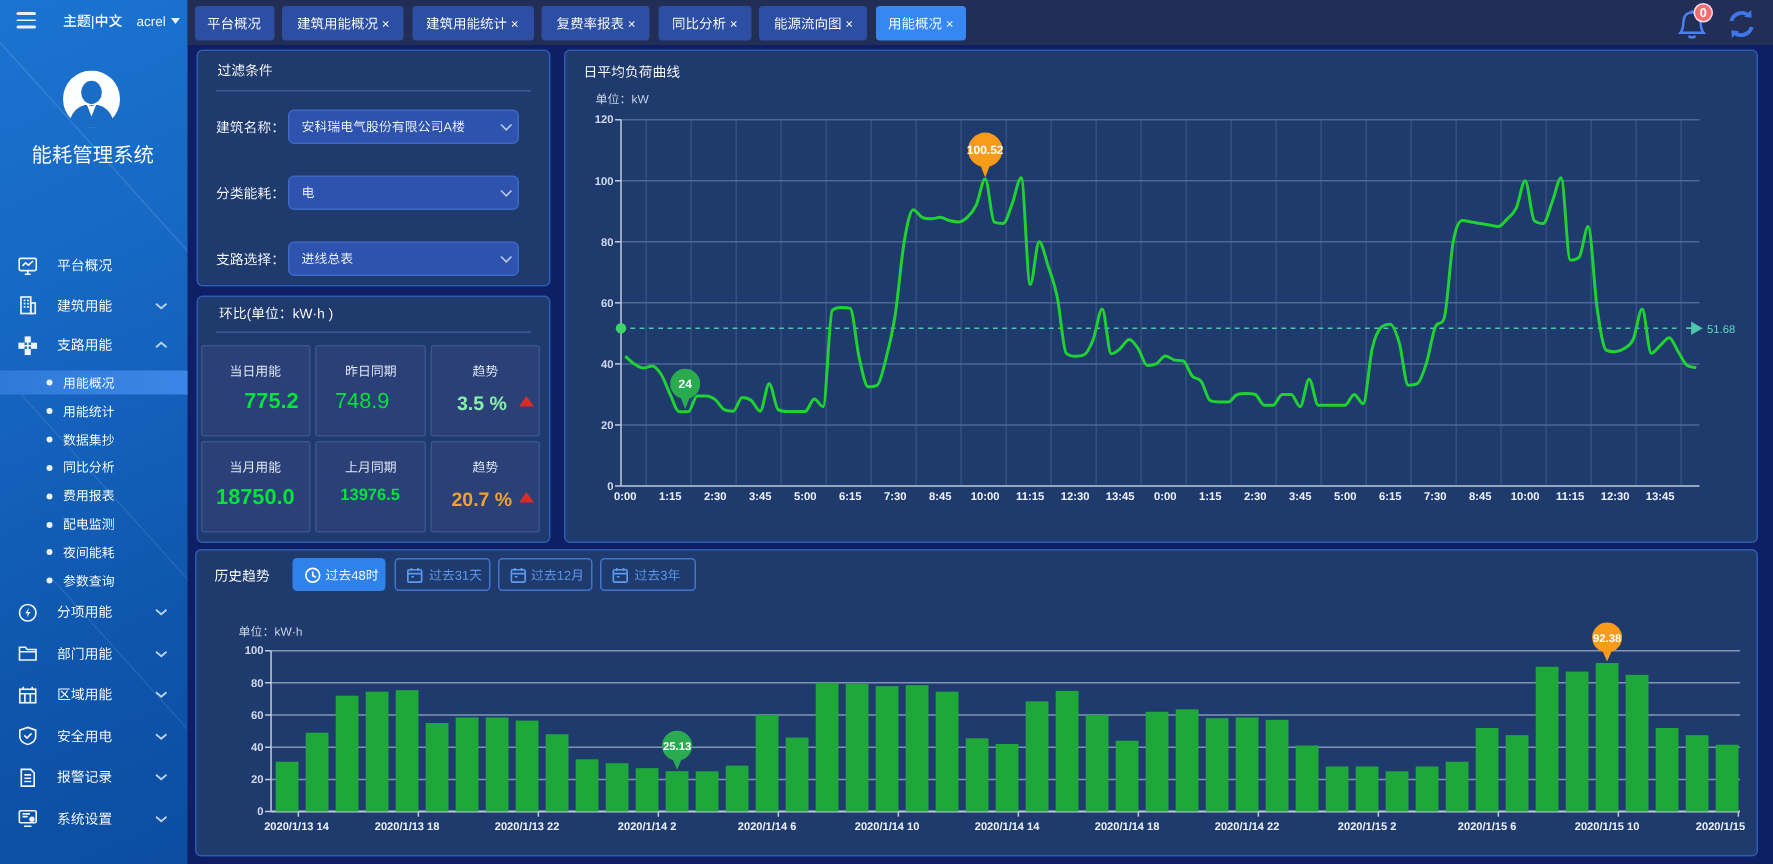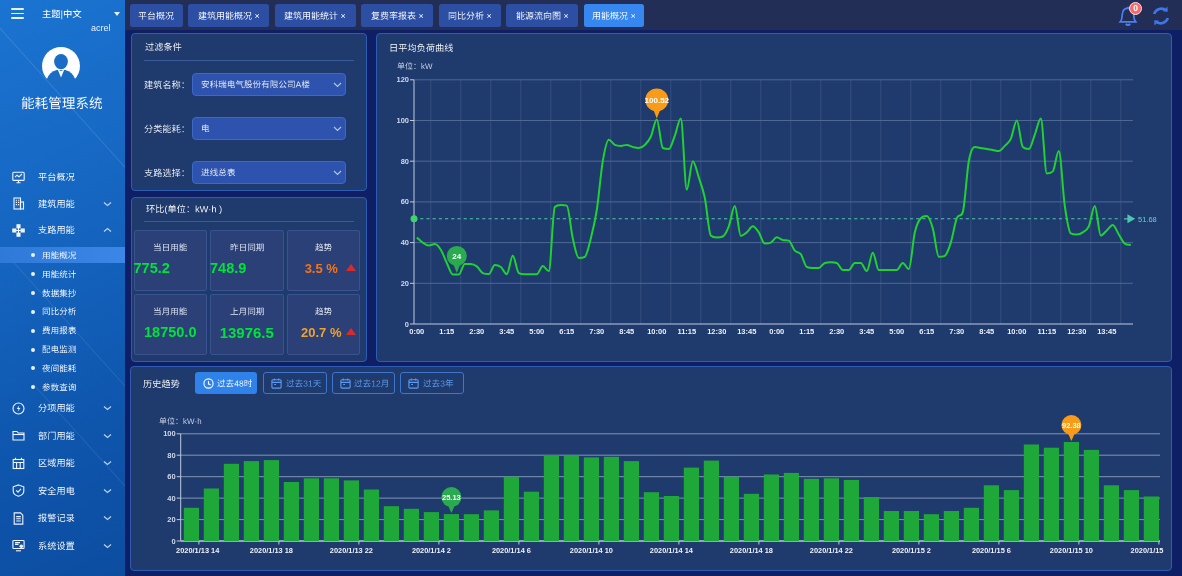--- a/index.html
+++ b/index.html
@@ -9,21 +9,21 @@
 <div class="abs" style="left:-55px;top:100px;width:240px;height:1px;background:rgba(255,255,255,0.12);transform:rotate(48deg)"></div>
 <div class="abs" style="left:-45px;top:330px;width:240px;height:1px;background:rgba(255,255,255,0.09);transform:rotate(48deg)"></div>
 <div class="abs" style="left:-10px;top:480px;width:260px;height:1px;background:rgba(255,255,255,0.09);transform:rotate(48deg)"></div>
 </div>
 <div class="abs" style="left:11px;top:7.8px;width:12.5px;height:1.8px;background:#e8f0fa;border-radius:1px"></div>
 <div class="abs" style="left:11px;top:12.6px;width:12.5px;height:1.8px;background:#e8f0fa;border-radius:1px"></div>
 <div class="abs" style="left:11px;top:17.4px;width:12.5px;height:1.8px;background:#e8f0fa;border-radius:1px"></div>
 <svg style="position:absolute;left:41.5px;top:6.8px;overflow:visible" width="42" height="14">
     <path transform="translate(0,10.3)" d="M3.4 -7.3C3.9 -7.0 4.5 -6.4 4.9 -6.0H0.9V-5.2H4.2V-3.3H1.4V-2.5H4.2V-0.4H0.5V0.5H8.8V-0.4H5.1V-2.5H8.0V-3.3H5.1V-5.2H8.4V-6.0H5.4L5.8 -6.4C5.5 -6.8 4.7 -7.4 4.1 -7.8Z M11.0 -5.7H12.7V-5.1H11.0ZM11.0 -6.9H12.7V-6.3H11.0ZM10.2 -7.5V-4.5H13.5V-7.5ZM15.7 -4.9C15.6 -2.5 15.5 -1.4 13.6 -0.8C13.7 -0.7 13.9 -0.4 14.0 -0.3C16.1 -1.0 16.4 -2.3 16.4 -4.9ZM16.1 -1.7C16.6 -1.2 17.4 -0.7 17.7 -0.3L18.2 -0.8C17.9 -1.2 17.1 -1.7 16.6 -2.1ZM10.3 -2.8C10.3 -1.5 10.1 -0.4 9.6 0.4C9.7 0.4 10.1 0.7 10.2 0.8C10.5 0.4 10.7 -0.1 10.8 -0.7C11.6 0.4 12.9 0.6 14.8 0.6H18.0C18.1 0.4 18.2 0.0 18.3 -0.1C17.7 -0.1 15.3 -0.1 14.8 -0.1C13.8 -0.1 13.0 -0.2 12.3 -0.4V-1.6H13.8V-2.3H12.3V-3.2H14.0V-3.9H9.7V-3.2H11.6V-0.8C11.3 -1.1 11.1 -1.3 11.0 -1.6C11.0 -2.0 11.0 -2.4 11.1 -2.7ZM14.3 -5.9V-2.0H15.0V-5.3H17.1V-2.1H17.8V-5.9H16.1L16.5 -6.7H18.2V-7.4H13.9V-6.7H15.6C15.5 -6.5 15.4 -6.2 15.3 -5.9Z M19.4 2.0V-6.7H20.2V2.0Z M25.2 -7.8V-6.2H21.9V-1.7H22.8V-2.2H25.2V0.8H26.1V-2.2H28.5V-1.7H29.5V-6.2H26.1V-7.8ZM22.8 -3.1V-5.3H25.2V-3.1ZM28.5 -3.1H26.1V-5.3H28.5Z M34.2 -7.7C34.5 -7.2 34.7 -6.6 34.8 -6.2H30.8V-5.4H32.2C32.7 -4.0 33.4 -2.8 34.3 -1.9C33.3 -1.1 32.1 -0.5 30.6 -0.1C30.8 0.1 31.1 0.5 31.2 0.8C32.7 0.3 34.0 -0.4 35.0 -1.2C36.0 -0.4 37.3 0.3 38.8 0.7C38.9 0.5 39.2 0.1 39.4 -0.1C37.9 -0.5 36.7 -1.1 35.7 -1.9C36.6 -2.8 37.3 -4.0 37.8 -5.4H39.2V-6.2H35.0L35.8 -6.5C35.7 -6.9 35.4 -7.5 35.1 -7.9ZM35.0 -2.5C34.2 -3.3 33.6 -4.3 33.1 -5.4H36.8C36.3 -4.2 35.8 -3.3 35.0 -2.5Z" fill="#ffffff"></path>
   </svg>
-<div class="abs" style="left:91px;top:23px;color:#eaf2fc;font-size:9px">acrel</div>
+<div class="abs" style="left:91px;top:9px;color:#eaf2fc;font-size:9px">acrel</div>
 <div class="abs" style="left:113.5px;top:12px;width:0;height:0;border-left:3.5px solid transparent;border-right:3.5px solid transparent;border-top:4.5px solid #e8f0fa"></div>
 <svg class="abs" style="left:42px;top:47px" width="38" height="38" viewBox="0 0 38 38">
 <circle cx="19" cy="19" r="19" fill="#fdfeff"></circle>
 <ellipse cx="19" cy="14.6" rx="6.9" ry="7.7" fill="#1a6cc4"></ellipse>
 <path d="M4.6 32.6 Q7.6 24.6 14.6 23.0 L23.4 23.0 Q30.4 24.6 33.4 32.6 A19 19 0 0 1 4.6 32.6 Z" fill="#1a6cc4"></path>
 <path d="M15.7 22.4 L19 30.6 L22.3 22.4 L19 23.9 Z" fill="#fdfeff"></path>
 </svg>
 <svg style="position:absolute;left:21.2px;top:93.3px;overflow:visible" width="84" height="20">
     <path transform="translate(0,15.1)" d="M5.2 -5.7V-4.5H2.3V-5.7ZM1.4 -6.6V1.1H2.3V-1.7H5.2V-0.1C5.2 0.1 5.2 0.1 5.0 0.1C4.8 0.1 4.2 0.1 3.6 0.1C3.7 0.4 3.9 0.8 3.9 1.0C4.8 1.0 5.4 1.0 5.7 0.9C6.1 0.7 6.2 0.4 6.2 -0.1V-6.6ZM2.3 -3.7H5.2V-2.5H2.3ZM11.7 -10.4C10.9 -10.0 9.7 -9.5 8.5 -9.1V-11.4H7.5V-6.9C7.5 -5.8 7.8 -5.5 9.1 -5.5C9.4 -5.5 11.2 -5.5 11.5 -5.5C12.6 -5.5 12.9 -5.9 13.0 -7.6C12.7 -7.6 12.3 -7.8 12.1 -8.0C12.0 -6.6 11.9 -6.4 11.4 -6.4C11.0 -6.4 9.5 -6.4 9.2 -6.4C8.6 -6.4 8.5 -6.5 8.5 -6.9V-8.3C9.8 -8.7 11.3 -9.2 12.3 -9.6ZM11.8 -4.3C11.0 -3.8 9.7 -3.3 8.5 -2.9V-5.1H7.5V-0.5C7.5 0.7 7.8 1.0 9.2 1.0C9.5 1.0 11.2 1.0 11.5 1.0C12.7 1.0 13.0 0.5 13.1 -1.3C12.8 -1.4 12.4 -1.6 12.2 -1.7C12.1 -0.2 12.0 0.1 11.5 0.1C11.1 0.1 9.6 0.1 9.3 0.1C8.6 0.1 8.5 -0.0 8.5 -0.5V-2.1C9.9 -2.4 11.4 -3.0 12.5 -3.6ZM1.1 -7.5C1.4 -7.6 1.9 -7.7 5.6 -8.0C5.8 -7.7 5.9 -7.5 5.9 -7.2L6.8 -7.7C6.5 -8.5 5.8 -9.7 5.1 -10.6L4.2 -10.3C4.6 -9.8 4.9 -9.3 5.2 -8.7L2.2 -8.6C2.8 -9.3 3.4 -10.2 3.9 -11.1L2.8 -11.5C2.4 -10.4 1.7 -9.3 1.4 -9.0C1.2 -8.7 1.0 -8.5 0.8 -8.5C0.9 -8.2 1.1 -7.7 1.1 -7.5Z M16.6 -11.4V-10.0H14.4V-9.1H16.6V-7.7H14.7V-6.8H16.6V-5.5H14.2V-4.5H16.2C15.7 -3.4 14.8 -2.1 14.1 -1.5C14.2 -1.2 14.4 -0.8 14.6 -0.5C15.3 -1.2 16.0 -2.3 16.6 -3.5V1.1H17.5V-3.5C18.0 -2.8 18.6 -2.0 18.9 -1.5L19.6 -2.3C19.3 -2.7 18.2 -3.9 17.7 -4.5H19.6V-5.5H17.5V-6.8H19.1V-7.7H17.5V-9.1H19.4V-10.0H17.5V-11.4ZM25.0 -11.4C23.8 -10.6 21.6 -9.8 19.7 -9.2C19.8 -9.0 20.0 -8.6 20.0 -8.4C20.7 -8.6 21.4 -8.8 22.1 -9.1V-7.1L19.9 -6.7L20.0 -5.8L22.1 -6.1V-4.0L19.6 -3.6L19.7 -2.7L22.1 -3.1V-0.7C22.1 0.5 22.4 0.9 23.6 0.9C23.8 0.9 25.1 0.9 25.4 0.9C26.4 0.9 26.6 0.3 26.8 -1.6C26.5 -1.6 26.1 -1.8 25.9 -2.0C25.8 -0.4 25.7 0.0 25.3 0.0C25.0 0.0 23.9 0.0 23.7 0.0C23.2 0.0 23.1 -0.1 23.1 -0.7V-3.2L26.7 -3.8L26.5 -4.7L23.1 -4.1V-6.3L26.2 -6.8L26.0 -7.7L23.1 -7.2V-9.4C24.1 -9.8 25.1 -10.2 25.8 -10.7Z M30.1 -6.0V1.1H31.1V0.6H37.7V1.1H38.7V-2.3H31.1V-3.2H38.0V-6.0ZM37.7 -0.2H31.1V-1.5H37.7ZM33.2 -8.5C33.3 -8.2 33.5 -7.9 33.6 -7.6H28.6V-5.4H29.6V-6.8H38.6V-5.4H39.6V-7.6H34.7C34.5 -7.9 34.3 -8.4 34.1 -8.7ZM31.1 -5.2H37.0V-4.0H31.1ZM29.5 -11.5C29.1 -10.3 28.5 -9.1 27.8 -8.4C28.0 -8.3 28.5 -8.0 28.7 -7.9C29.1 -8.3 29.4 -8.9 29.8 -9.6H30.7C31.0 -9.1 31.3 -8.4 31.4 -8.1L32.3 -8.4C32.2 -8.7 32.0 -9.1 31.7 -9.6H33.8V-10.3H30.1C30.2 -10.6 30.4 -11.0 30.5 -11.3ZM35.2 -11.5C35.0 -10.5 34.5 -9.5 33.9 -8.9C34.1 -8.7 34.6 -8.5 34.7 -8.4C35.0 -8.7 35.3 -9.1 35.5 -9.5H36.5C36.9 -9.0 37.3 -8.4 37.5 -8.0L38.3 -8.4C38.1 -8.7 37.9 -9.1 37.5 -9.5H40.0V-10.3H35.9C36.0 -10.6 36.1 -10.9 36.2 -11.3Z M47.3 -7.3H49.4V-5.6H47.3ZM50.2 -7.3H52.3V-5.6H50.2ZM47.3 -9.9H49.4V-8.2H47.3ZM50.2 -9.9H52.3V-8.2H50.2ZM45.1 -0.3V0.6H54.0V-0.3H50.3V-2.2H53.5V-3.1H50.3V-4.7H53.3V-10.8H46.3V-4.7H49.3V-3.1H46.2V-2.2H49.3V-0.3ZM41.3 -1.4 41.5 -0.3C42.7 -0.7 44.3 -1.3 45.8 -1.7L45.6 -2.7L44.1 -2.2V-5.6H45.5V-6.6H44.1V-9.5H45.7V-10.5H41.4V-9.5H43.1V-6.6H41.6V-5.6H43.1V-1.9C42.4 -1.7 41.8 -1.5 41.3 -1.4Z M58.3 -3.0C57.6 -2.1 56.4 -1.1 55.4 -0.4C55.6 -0.3 56.0 0.1 56.2 0.3C57.3 -0.5 58.5 -1.6 59.3 -2.7ZM63.0 -2.6C64.2 -1.7 65.6 -0.5 66.3 0.3L67.1 -0.3C66.4 -1.1 65.0 -2.3 63.9 -3.1ZM63.4 -6.0C63.8 -5.7 64.2 -5.3 64.5 -4.9L58.5 -4.5C60.6 -5.5 62.7 -6.8 64.7 -8.3L63.9 -9.0C63.2 -8.4 62.5 -7.9 61.7 -7.4L58.4 -7.2C59.4 -7.9 60.4 -8.8 61.3 -9.7C63.1 -9.9 64.7 -10.2 66.0 -10.5L65.3 -11.3C63.1 -10.8 59.2 -10.4 55.9 -10.2C56.0 -10.0 56.1 -9.6 56.1 -9.4C57.3 -9.4 58.6 -9.5 59.9 -9.6C59.0 -8.7 58.0 -7.9 57.6 -7.6C57.2 -7.3 56.9 -7.1 56.6 -7.1C56.7 -6.8 56.9 -6.4 56.9 -6.2C57.2 -6.3 57.6 -6.3 60.4 -6.5C59.2 -5.8 58.2 -5.2 57.7 -5.0C56.9 -4.6 56.3 -4.3 55.8 -4.3C56.0 -4.0 56.1 -3.5 56.2 -3.3C56.5 -3.5 57.1 -3.5 60.8 -3.8V-0.3C60.8 -0.1 60.8 -0.1 60.5 -0.1C60.3 -0.0 59.6 -0.0 58.8 -0.1C58.9 0.2 59.1 0.6 59.1 0.9C60.1 0.9 60.8 0.9 61.3 0.8C61.7 0.6 61.8 0.3 61.8 -0.3V-3.9L65.2 -4.2C65.6 -3.7 65.9 -3.3 66.2 -2.9L67.0 -3.4C66.4 -4.3 65.3 -5.5 64.2 -6.4Z M77.5 -4.8V-0.5C77.5 0.5 77.7 0.8 78.7 0.8C78.9 0.8 79.7 0.8 79.9 0.8C80.7 0.8 81.0 0.3 81.0 -1.6C80.8 -1.6 80.4 -1.8 80.2 -2.0C80.1 -0.3 80.1 -0.1 79.8 -0.1C79.6 -0.1 79.0 -0.1 78.8 -0.1C78.5 -0.1 78.5 -0.1 78.5 -0.5V-4.8ZM74.9 -4.8C74.9 -2.1 74.5 -0.6 72.3 0.2C72.5 0.4 72.8 0.8 73.0 1.0C75.4 0.0 75.8 -1.7 75.9 -4.8ZM68.6 -0.7 68.8 0.3C70.0 -0.1 71.6 -0.6 73.2 -1.1L73.0 -2.0C71.3 -1.5 69.7 -1.0 68.6 -0.7ZM76.1 -11.2C76.4 -10.6 76.7 -9.9 76.8 -9.5H73.5V-8.5H76.0C75.4 -7.7 74.4 -6.4 74.1 -6.1C73.9 -5.9 73.5 -5.8 73.3 -5.7C73.4 -5.5 73.6 -5.0 73.6 -4.7C74.0 -4.9 74.6 -5.0 79.5 -5.4C79.7 -5.1 79.9 -4.7 80.0 -4.4L80.9 -4.9C80.5 -5.7 79.6 -7.0 78.9 -7.9L78.1 -7.5C78.4 -7.1 78.7 -6.7 79.0 -6.2L75.2 -5.9C75.8 -6.7 76.6 -7.7 77.2 -8.5H80.9V-9.5H77.0L77.8 -9.7C77.7 -10.2 77.3 -10.9 77.0 -11.5ZM68.8 -5.8C69.0 -5.8 69.3 -5.9 71.0 -6.1C70.4 -5.3 69.8 -4.6 69.6 -4.4C69.2 -3.9 68.9 -3.5 68.6 -3.5C68.7 -3.2 68.8 -2.7 68.9 -2.5C69.2 -2.7 69.6 -2.8 73.0 -3.5C73.0 -3.8 73.0 -4.1 73.0 -4.4L70.4 -3.9C71.5 -5.1 72.5 -6.6 73.3 -8.1L72.4 -8.6C72.2 -8.1 71.9 -7.6 71.6 -7.1L69.9 -6.9C70.7 -8.1 71.6 -9.6 72.2 -11.0L71.2 -11.5C70.6 -9.8 69.6 -8.1 69.3 -7.6C69.0 -7.2 68.7 -6.9 68.4 -6.8C68.6 -6.5 68.7 -6.0 68.8 -5.8Z" fill="#ffffff"></path>
   </svg>
@@ -232,42 +232,42 @@
   </svg>
 <div class="abs" style="left:130.7px;top:197px;width:236.5px;height:164.5px;background:#1f3a6d;border:1px solid #2d5cb2;border-radius:4px"></div>
 <svg style="position:absolute;left:145.7px;top:201.6px;overflow:visible" width="78" height="14">
     <path transform="translate(0,10.2)" d="M6.2 -4.5C6.9 -3.8 7.7 -2.7 8.1 -2.1L8.7 -2.5C8.3 -3.1 7.4 -4.2 6.8 -4.9ZM0.3 -0.9 0.5 -0.3C1.3 -0.6 2.2 -0.9 3.2 -1.2L3.0 -1.9L2.1 -1.5V-3.8H2.9V-4.4H2.1V-6.5H3.1V-7.1H0.4V-6.5H1.5V-4.4H0.5V-3.8H1.5V-1.3ZM3.6 -7.1V-6.5H5.9C5.4 -4.8 4.4 -3.4 3.3 -2.5C3.4 -2.4 3.7 -2.1 3.8 -2.0C4.4 -2.5 5.0 -3.2 5.5 -4.0V0.7H6.2V-5.3C6.4 -5.7 6.6 -6.1 6.7 -6.5H8.7V-7.1Z M10.3 0.7C10.6 0.5 10.9 0.4 13.4 -0.5C13.4 -0.6 13.4 -0.9 13.4 -1.2L11.1 -0.5V-4.2H13.4V-4.9H11.1V-7.6H10.4V-0.6C10.4 -0.2 10.2 -0.0 10.0 0.1C10.1 0.2 10.3 0.5 10.3 0.7ZM14.1 -7.7V-0.8C14.1 0.2 14.4 0.5 15.2 0.5C15.4 0.5 16.5 0.5 16.7 0.5C17.6 0.5 17.8 -0.1 17.9 -2.0C17.7 -2.0 17.4 -2.2 17.2 -2.3C17.1 -0.6 17.1 -0.2 16.6 -0.2C16.4 -0.2 15.5 -0.2 15.3 -0.2C14.9 -0.2 14.8 -0.3 14.8 -0.8V-3.5C15.8 -4.0 16.9 -4.7 17.7 -5.4L17.2 -6.0C16.6 -5.5 15.7 -4.7 14.8 -4.2V-7.7Z M19.0 -2.4Q19.0 -3.7 19.4 -4.7Q19.8 -5.8 20.6 -6.7H21.4Q20.6 -5.7 20.2 -4.7Q19.8 -3.6 19.8 -2.4Q19.8 -1.1 20.2 -0.1Q20.6 1.0 21.4 1.9H20.6Q19.8 1.0 19.4 -0.0Q19.0 -1.1 19.0 -2.4Z M23.5 -4.0H25.7V-3.0H23.5ZM26.4 -4.0H28.7V-3.0H26.4ZM23.5 -5.5H25.7V-4.6H23.5ZM26.4 -5.5H28.7V-4.6H26.4ZM28.0 -7.7C27.8 -7.2 27.4 -6.6 27.1 -6.1H24.8L25.2 -6.3C25.0 -6.7 24.6 -7.3 24.2 -7.7L23.6 -7.4C24.0 -7.0 24.3 -6.5 24.5 -6.1H22.8V-2.4H25.7V-1.6H22.0V-0.9H25.7V0.7H26.4V-0.9H30.2V-1.6H26.4V-2.4H29.4V-6.1H27.8C28.1 -6.5 28.5 -7.0 28.7 -7.4Z M34.1 -6.1V-5.4H39.1V-6.1ZM34.7 -4.7C34.9 -3.4 35.2 -1.7 35.3 -0.7L36.0 -0.9C35.9 -1.9 35.6 -3.5 35.3 -4.8ZM35.9 -7.6C36.1 -7.2 36.3 -6.6 36.3 -6.2L37.0 -6.4C36.9 -6.8 36.7 -7.3 36.6 -7.8ZM33.7 -0.3V0.3H39.4V-0.3H37.5C37.9 -1.5 38.3 -3.4 38.5 -4.8L37.8 -4.9C37.6 -3.5 37.3 -1.6 36.9 -0.3ZM33.3 -7.7C32.8 -6.3 31.9 -4.9 31.0 -4.0C31.1 -3.9 31.3 -3.5 31.4 -3.3C31.7 -3.7 32.0 -4.0 32.3 -4.5V0.7H33.0V-5.5C33.4 -6.2 33.7 -6.8 33.9 -7.5Z M42.2 -4.5C42.5 -4.5 42.9 -4.7 42.9 -5.2C42.9 -5.6 42.5 -5.9 42.2 -5.9C41.8 -5.9 41.5 -5.6 41.5 -5.2C41.5 -4.7 41.8 -4.5 42.2 -4.5ZM42.2 0.0C42.5 0.0 42.9 -0.2 42.9 -0.7C42.9 -1.1 42.5 -1.3 42.2 -1.3C41.8 -1.3 41.5 -1.1 41.5 -0.7C41.5 -0.2 41.8 0.0 42.2 0.0Z M52.7 0.0 51.1 -2.2 50.5 -1.7V0.0H49.7V-6.7H50.5V-2.5L52.6 -4.9H53.6L51.6 -2.8L53.7 0.0Z M60.5 0.0H59.4L58.3 -4.0Q58.2 -4.4 58.0 -5.4Q57.9 -4.9 57.8 -4.5Q57.7 -4.2 56.6 0.0H55.6L53.7 -6.3H54.6L55.7 -2.3Q55.9 -1.6 56.1 -0.8Q56.2 -1.2 56.4 -1.8Q56.5 -2.4 57.6 -6.3H58.4L59.5 -2.4Q59.8 -1.4 59.9 -0.8L60.0 -0.9Q60.1 -1.4 60.2 -1.8Q60.2 -2.1 61.4 -6.3H62.3Z M63.4 -2.0V-3.0H64.3V-2.0Z M66.8 -4.0Q67.1 -4.5 67.5 -4.7Q67.8 -5.0 68.4 -5.0Q69.2 -5.0 69.6 -4.6Q69.9 -4.2 69.9 -3.2V0.0H69.1V-3.1Q69.1 -3.6 69.0 -3.8Q68.9 -4.1 68.7 -4.2Q68.5 -4.3 68.1 -4.3Q67.5 -4.3 67.2 -3.9Q66.9 -3.5 66.9 -2.9V0.0H66.0V-6.7H66.9V-4.9Q66.9 -4.7 66.8 -4.4Q66.8 -4.1 66.8 -4.0Z M75.6 -2.4Q75.6 -1.1 75.2 -0.0Q74.8 1.0 73.9 1.9H73.1Q74.0 1.0 74.4 -0.1Q74.8 -1.1 74.8 -2.4Q74.8 -3.6 74.4 -4.7Q74.0 -5.7 73.1 -6.7H73.9Q74.8 -5.8 75.2 -4.7Q75.6 -3.7 75.6 -2.4Z" fill="#ffffff"></path>
   </svg>
 <div class="abs" style="left:143.7px;top:220.5px;width:210.5px;height:1px;background:#3a5a9a"></div>
 <div class="abs" style="left:133.5px;top:230.4px;width:73.5px;height:60.8px;background:#2b4077;border:1px solid #39538e;border-radius:2px"></div>
 <svg style="position:absolute;left:153.1px;top:241.3px;overflow:visible" width="36" height="13">
     <path transform="translate(0,9.5)" d="M1.0 -6.6C1.5 -6.0 2.0 -5.2 2.1 -4.6L2.8 -4.9C2.6 -5.4 2.1 -6.2 1.6 -6.8ZM6.9 -6.9C6.6 -6.3 6.2 -5.3 5.8 -4.8L6.3 -4.6C6.7 -5.1 7.2 -6.0 7.6 -6.7ZM1.0 -0.3V0.3H6.8V0.7H7.5V-4.2H4.6V-7.2H3.9V-4.2H1.2V-3.5H6.8V-2.3H1.4V-1.7H6.8V-0.3Z M10.8 -3.0H15.1V-0.6H10.8ZM10.8 -3.7V-6.0H15.1V-3.7ZM10.1 -6.6V0.6H10.8V0.0H15.1V0.6H15.8V-6.6Z M18.5 -6.6V-3.5C18.5 -2.3 18.4 -0.8 17.5 0.3C17.6 0.4 17.9 0.6 18.0 0.7C18.6 0.0 18.9 -1.0 19.1 -2.0H21.2V0.6H21.9V-2.0H24.2V-0.2C24.2 -0.0 24.1 0.0 24.0 0.0C23.8 0.0 23.2 0.0 22.6 0.0C22.7 0.2 22.8 0.5 22.8 0.6C23.6 0.6 24.1 0.6 24.4 0.5C24.7 0.4 24.8 0.2 24.8 -0.2V-6.6ZM19.2 -6.0H21.2V-4.6H19.2ZM24.2 -6.0V-4.6H21.9V-6.0ZM19.2 -4.0H21.2V-2.6H19.1C19.1 -2.9 19.2 -3.2 19.2 -3.5ZM24.2 -4.0V-2.6H21.9V-4.0Z M29.1 -3.6V-2.9H27.3V-3.6ZM26.7 -4.2V0.7H27.3V-1.1H29.1V-0.1C29.1 0.0 29.1 0.1 29.0 0.1C28.8 0.1 28.5 0.1 28.1 0.1C28.1 0.2 28.2 0.5 28.3 0.7C28.8 0.7 29.2 0.7 29.4 0.6C29.7 0.5 29.7 0.3 29.7 -0.1V-4.2ZM27.3 -2.4H29.1V-1.6H27.3ZM33.2 -6.6C32.7 -6.3 31.9 -6.0 31.2 -5.8V-7.2H30.5V-4.4C30.5 -3.6 30.8 -3.4 31.6 -3.4C31.8 -3.4 32.9 -3.4 33.1 -3.4C33.7 -3.4 33.9 -3.7 34.0 -4.8C33.8 -4.8 33.6 -4.9 33.4 -5.0C33.4 -4.2 33.3 -4.0 33.0 -4.0C32.8 -4.0 31.8 -4.0 31.6 -4.0C31.2 -4.0 31.2 -4.1 31.2 -4.4V-5.2C32.0 -5.5 32.9 -5.8 33.6 -6.1ZM33.3 -2.7C32.8 -2.4 32.0 -2.1 31.2 -1.8V-3.2H30.5V-0.3C30.5 0.4 30.8 0.6 31.6 0.6C31.8 0.6 32.9 0.6 33.1 0.6C33.8 0.6 34.0 0.3 34.1 -0.9C33.9 -0.9 33.7 -1.0 33.5 -1.1C33.5 -0.1 33.4 0.0 33.0 0.0C32.8 0.0 31.8 0.0 31.7 0.0C31.3 0.0 31.2 -0.0 31.2 -0.3V-1.3C32.0 -1.5 33.0 -1.9 33.7 -2.3ZM26.5 -4.8C26.7 -4.8 27.0 -4.9 29.4 -5.0C29.4 -4.9 29.5 -4.7 29.6 -4.6L30.1 -4.8C29.9 -5.4 29.5 -6.1 29.0 -6.7L28.5 -6.5C28.7 -6.2 28.9 -5.9 29.1 -5.5L27.2 -5.4C27.6 -5.9 28.0 -6.5 28.3 -7.0L27.6 -7.2C27.3 -6.6 26.8 -5.9 26.7 -5.7C26.6 -5.5 26.4 -5.4 26.3 -5.4C26.4 -5.2 26.5 -4.9 26.5 -4.8Z" fill="#e6ecf8"></path>
   </svg>
-<div class="abs" style="left:133.5px;top:259.9px;width:95px;color:#00e23c;font-size:14.5px;font-weight:bold">775.2</div>
+<div class="abs" style="left:133.5px;top:259.9px;width:95px;text-align:center;color:#00e23c;font-size:14.5px;font-weight:bold">775.2</div>
 <div class="abs" style="left:210.0px;top:230.4px;width:73.5px;height:60.8px;background:#2b4077;border:1px solid #39538e;border-radius:2px"></div>
 <svg style="position:absolute;left:229.6px;top:241.3px;overflow:visible" width="36" height="13">
     <path transform="translate(0,9.5)" d="M4.6 -7.2C4.3 -6.1 3.8 -4.9 3.2 -4.1C3.4 -4.0 3.6 -3.8 3.7 -3.7C4.0 -4.1 4.3 -4.6 4.6 -5.2H5.1V0.7H5.7V-1.5H8.2V-2.1H5.7V-3.4H8.1V-4.0H5.7V-5.2H8.3V-5.8H4.8C5.0 -6.2 5.1 -6.7 5.2 -7.1ZM2.6 -3.5V-1.5H1.3V-3.5ZM2.6 -4.1H1.3V-6.0H2.6ZM0.7 -6.6V-0.3H1.3V-0.9H3.2V-6.6Z M10.8 -3.0H15.1V-0.6H10.8ZM10.8 -3.7V-6.0H15.1V-3.7ZM10.1 -6.6V0.6H10.8V0.0H15.1V0.6H15.8V-6.6Z M19.3 -5.3V-4.7H23.7V-5.3ZM20.4 -3.3H22.6V-1.6H20.4ZM19.8 -3.8V-0.4H20.4V-1.1H23.2V-3.8ZM18.0 -6.8V0.7H18.6V-6.2H24.4V-0.1C24.4 0.0 24.4 0.1 24.2 0.1C24.1 0.1 23.6 0.1 23.0 0.1C23.1 0.2 23.2 0.5 23.3 0.7C24.0 0.7 24.4 0.7 24.7 0.6C25.0 0.5 25.1 0.3 25.1 -0.1V-6.8Z M27.3 -1.2C27.1 -0.7 26.6 -0.1 26.1 0.3C26.3 0.4 26.5 0.6 26.7 0.7C27.1 0.3 27.6 -0.4 27.9 -1.1ZM28.6 -1.0C28.9 -0.6 29.3 0.0 29.4 0.4L30.0 0.1C29.8 -0.3 29.4 -0.8 29.1 -1.2ZM33.2 -6.2V-4.8H31.4V-6.2ZM30.8 -6.8V-3.7C30.8 -2.4 30.7 -0.8 30.0 0.4C30.1 0.4 30.4 0.6 30.5 0.7C31.0 -0.1 31.3 -1.2 31.3 -2.2H33.2V-0.1C33.2 -0.0 33.1 0.0 33.0 0.0C32.9 0.0 32.4 0.0 32.0 0.0C32.0 0.2 32.1 0.5 32.2 0.7C32.8 0.7 33.2 0.6 33.4 0.5C33.7 0.4 33.8 0.2 33.8 -0.1V-6.8ZM33.2 -4.2V-2.8H31.4C31.4 -3.1 31.4 -3.4 31.4 -3.7V-4.2ZM29.1 -7.1V-6.1H27.6V-7.1H27.0V-6.1H26.2V-5.5H27.0V-2.0H26.1V-1.4H30.4V-2.0H29.7V-5.5H30.4V-6.1H29.7V-7.1ZM27.6 -5.5H29.1V-4.7H27.6ZM27.6 -4.2H29.1V-3.4H27.6ZM27.6 -2.9H29.1V-2.0H27.6Z" fill="#e6ecf8"></path>
   </svg>
-<div class="abs" style="left:210.0px;top:259.9px;width:63px;text-align:left;color:#00e23c;font-size:14.5px;font-weight:bold">748.9</div>
+<div class="abs" style="left:210.0px;top:259.9px;width:63px;text-align:center;color:#00e23c;font-size:14.5px;font-weight:normal">748.9</div>
 <div class="abs" style="left:286.5px;top:230.4px;width:73.5px;height:60.8px;background:#2b4077;border:1px solid #39538e;border-radius:2px"></div>
 <svg style="position:absolute;left:314.6px;top:241.3px;overflow:visible" width="19" height="13">
     <path transform="translate(0,9.5)" d="M5.3 -5.9H6.7C6.6 -5.5 6.3 -5.0 6.1 -4.6H4.5C4.8 -5.0 5.1 -5.5 5.3 -5.9ZM4.5 -3.2V-2.6H7.1V-1.6H4.2V-1.1H7.7V-4.6H6.8C7.1 -5.2 7.3 -5.8 7.6 -6.3L7.1 -6.4L7.0 -6.4H5.5C5.6 -6.6 5.7 -6.8 5.7 -7.0L5.1 -7.1C4.9 -6.4 4.5 -5.5 3.8 -4.8C3.9 -4.7 4.2 -4.5 4.3 -4.4L4.4 -4.6V-4.1H7.1V-3.2ZM0.9 -3.3C0.9 -1.8 0.8 -0.5 0.3 0.3C0.4 0.4 0.7 0.6 0.8 0.7C1.1 0.2 1.3 -0.4 1.4 -1.2C2.1 0.2 3.4 0.4 5.2 0.4H8.1C8.1 0.2 8.2 -0.1 8.3 -0.2C7.8 -0.2 5.6 -0.2 5.2 -0.2C4.2 -0.2 3.5 -0.2 2.8 -0.5V-2.1H4.0V-2.7H2.8V-3.9H4.0V-4.5H2.7V-5.5H3.8V-6.1H2.7V-7.2H2.1V-6.1H0.7V-5.5H2.1V-4.5H0.4V-3.9H2.2V-0.9C1.9 -1.2 1.7 -1.5 1.5 -2.0C1.5 -2.4 1.5 -2.8 1.5 -3.2Z M10.4 -7.2V-6.4H9.2V-5.8H10.4V-5.0L9.0 -4.7L9.2 -4.2L10.4 -4.4V-3.6C10.4 -3.5 10.4 -3.5 10.3 -3.5C10.2 -3.5 9.8 -3.5 9.4 -3.5C9.5 -3.3 9.6 -3.1 9.6 -2.9C10.2 -2.9 10.5 -2.9 10.7 -3.0C11.0 -3.1 11.0 -3.3 11.0 -3.6V-4.5L12.2 -4.7L12.2 -5.3L11.0 -5.1V-5.8H12.2V-6.4H11.0V-7.2ZM12.3 -3.0C12.2 -2.8 12.2 -2.6 12.1 -2.4H9.4V-1.8H12.0C11.6 -0.9 10.8 -0.2 9.0 0.1C9.1 0.3 9.3 0.5 9.3 0.7C11.4 0.2 12.3 -0.6 12.7 -1.8H15.3C15.2 -0.7 15.1 -0.2 14.9 -0.1C14.8 0.0 14.7 0.0 14.5 0.0C14.3 0.0 13.7 0.0 13.2 -0.0C13.3 0.1 13.4 0.4 13.4 0.6C13.9 0.6 14.5 0.6 14.7 0.6C15.0 0.6 15.2 0.5 15.4 0.3C15.7 0.1 15.8 -0.6 16.0 -2.1C16.0 -2.2 16.0 -2.4 16.0 -2.4H12.8C12.9 -2.6 12.9 -2.8 12.9 -3.0H12.5C13.0 -3.3 13.4 -3.6 13.7 -4.1C14.1 -3.8 14.4 -3.6 14.7 -3.4L15.0 -3.9C14.7 -4.1 14.3 -4.4 13.9 -4.6C14.0 -5.0 14.1 -5.4 14.1 -5.8H15.2C15.2 -4.1 15.3 -3.0 16.1 -3.0C16.6 -3.0 16.8 -3.2 16.9 -4.1C16.7 -4.1 16.5 -4.2 16.4 -4.3C16.4 -3.8 16.3 -3.6 16.2 -3.6C15.8 -3.6 15.8 -4.5 15.8 -6.4H14.2L14.2 -7.2H13.6L13.6 -6.4H12.3V-5.8H13.6C13.5 -5.5 13.5 -5.2 13.4 -5.0L12.6 -5.4L12.3 -5.0C12.6 -4.8 12.9 -4.6 13.2 -4.4C12.9 -4.0 12.6 -3.7 12.0 -3.4C12.1 -3.3 12.2 -3.1 12.3 -3.0Z" fill="#e6ecf8"></path>
   </svg>
-<div class="abs" style="left:296.5px;top:260.9px;width:49.5px;text-align:center;color:#f97316;font-size:13px;font-weight:bold">3.5 %</div>
+<div class="abs" style="left:296.5px;top:260.9px;width:49.5px;text-align:center;color:#86efac;font-size:13px;font-weight:bold">3.5 %</div>
 <div class="abs" style="left:345.5px;top:264.4px;width:0;height:0;border-left:5px solid transparent;border-right:5px solid transparent;border-bottom:7px solid #d92b2b"></div>
 <div class="abs" style="left:133.5px;top:294.2px;width:73.5px;height:60.8px;background:#2b4077;border:1px solid #39538e;border-radius:2px"></div>
 <svg style="position:absolute;left:153.1px;top:305.1px;overflow:visible" width="36" height="13">
     <path transform="translate(0,9.5)" d="M1.0 -6.6C1.5 -6.0 2.0 -5.2 2.1 -4.6L2.8 -4.9C2.6 -5.4 2.1 -6.2 1.6 -6.8ZM6.9 -6.9C6.6 -6.3 6.2 -5.3 5.8 -4.8L6.3 -4.6C6.7 -5.1 7.2 -6.0 7.6 -6.7ZM1.0 -0.3V0.3H6.8V0.7H7.5V-4.2H4.6V-7.2H3.9V-4.2H1.2V-3.5H6.8V-2.3H1.4V-1.7H6.8V-0.3Z M10.4 -6.8V-4.1C10.4 -2.7 10.2 -1.0 8.8 0.2C9.0 0.3 9.2 0.6 9.3 0.7C10.2 -0.0 10.6 -1.0 10.8 -2.0H15.0V-0.3C15.0 -0.1 14.9 -0.0 14.7 -0.0C14.5 -0.0 13.8 0.0 13.1 -0.0C13.2 0.2 13.3 0.5 13.4 0.7C14.3 0.7 14.9 0.6 15.2 0.5C15.5 0.4 15.7 0.2 15.7 -0.3V-6.8ZM11.0 -6.1H15.0V-4.7H11.0ZM11.0 -4.1H15.0V-2.6H10.9C11.0 -3.1 11.0 -3.6 11.0 -4.1Z M18.5 -6.6V-3.5C18.5 -2.3 18.4 -0.8 17.5 0.3C17.6 0.4 17.9 0.6 18.0 0.7C18.6 0.0 18.9 -1.0 19.1 -2.0H21.2V0.6H21.9V-2.0H24.2V-0.2C24.2 -0.0 24.1 0.0 24.0 0.0C23.8 0.0 23.2 0.0 22.6 0.0C22.7 0.2 22.8 0.5 22.8 0.6C23.6 0.6 24.1 0.6 24.4 0.5C24.7 0.4 24.8 0.2 24.8 -0.2V-6.6ZM19.2 -6.0H21.2V-4.6H19.2ZM24.2 -6.0V-4.6H21.9V-6.0ZM19.2 -4.0H21.2V-2.6H19.1C19.1 -2.9 19.2 -3.2 19.2 -3.5ZM24.2 -4.0V-2.6H21.9V-4.0Z M29.1 -3.6V-2.9H27.3V-3.6ZM26.7 -4.2V0.7H27.3V-1.1H29.1V-0.1C29.1 0.0 29.1 0.1 29.0 0.1C28.8 0.1 28.5 0.1 28.1 0.1C28.1 0.2 28.2 0.5 28.3 0.7C28.8 0.7 29.2 0.7 29.4 0.6C29.7 0.5 29.7 0.3 29.7 -0.1V-4.2ZM27.3 -2.4H29.1V-1.6H27.3ZM33.2 -6.6C32.7 -6.3 31.9 -6.0 31.2 -5.8V-7.2H30.5V-4.4C30.5 -3.6 30.8 -3.4 31.6 -3.4C31.8 -3.4 32.9 -3.4 33.1 -3.4C33.7 -3.4 33.9 -3.7 34.0 -4.8C33.8 -4.8 33.6 -4.9 33.4 -5.0C33.4 -4.2 33.3 -4.0 33.0 -4.0C32.8 -4.0 31.8 -4.0 31.6 -4.0C31.2 -4.0 31.2 -4.1 31.2 -4.4V-5.2C32.0 -5.5 32.9 -5.8 33.6 -6.1ZM33.3 -2.7C32.8 -2.4 32.0 -2.1 31.2 -1.8V-3.2H30.5V-0.3C30.5 0.4 30.8 0.6 31.6 0.6C31.8 0.6 32.9 0.6 33.1 0.6C33.8 0.6 34.0 0.3 34.1 -0.9C33.9 -0.9 33.7 -1.0 33.5 -1.1C33.5 -0.1 33.4 0.0 33.0 0.0C32.8 0.0 31.8 0.0 31.7 0.0C31.3 0.0 31.2 -0.0 31.2 -0.3V-1.3C32.0 -1.5 33.0 -1.9 33.7 -2.3ZM26.5 -4.8C26.7 -4.8 27.0 -4.9 29.4 -5.0C29.4 -4.9 29.5 -4.7 29.6 -4.6L30.1 -4.8C29.9 -5.4 29.5 -6.1 29.0 -6.7L28.5 -6.5C28.7 -6.2 28.9 -5.9 29.1 -5.5L27.2 -5.4C27.6 -5.9 28.0 -6.5 28.3 -7.0L27.6 -7.2C27.3 -6.6 26.8 -5.9 26.7 -5.7C26.6 -5.5 26.4 -5.4 26.3 -5.4C26.4 -5.2 26.5 -4.9 26.5 -4.8Z" fill="#e6ecf8"></path>
   </svg>
 <div class="abs" style="left:133.5px;top:323.7px;width:73.5px;text-align:center;color:#00e23c;font-size:14.5px;font-weight:bold">18750.0</div>
 <div class="abs" style="left:210.0px;top:294.2px;width:73.5px;height:60.8px;background:#2b4077;border:1px solid #39538e;border-radius:2px"></div>
 <svg style="position:absolute;left:229.6px;top:305.1px;overflow:visible" width="36" height="13">
     <path transform="translate(0,9.5)" d="M3.7 -7.1V-0.4H0.4V0.3H8.2V-0.4H4.4V-3.8H7.6V-4.4H4.4V-7.1Z M10.4 -6.8V-4.1C10.4 -2.7 10.2 -1.0 8.8 0.2C9.0 0.3 9.2 0.6 9.3 0.7C10.2 -0.0 10.6 -1.0 10.8 -2.0H15.0V-0.3C15.0 -0.1 14.9 -0.0 14.7 -0.0C14.5 -0.0 13.8 0.0 13.1 -0.0C13.2 0.2 13.3 0.5 13.4 0.7C14.3 0.7 14.9 0.6 15.2 0.5C15.5 0.4 15.7 0.2 15.7 -0.3V-6.8ZM11.0 -6.1H15.0V-4.7H11.0ZM11.0 -4.1H15.0V-2.6H10.9C11.0 -3.1 11.0 -3.6 11.0 -4.1Z M19.3 -5.3V-4.7H23.7V-5.3ZM20.4 -3.3H22.6V-1.6H20.4ZM19.8 -3.8V-0.4H20.4V-1.1H23.2V-3.8ZM18.0 -6.8V0.7H18.6V-6.2H24.4V-0.1C24.4 0.0 24.4 0.1 24.2 0.1C24.1 0.1 23.6 0.1 23.0 0.1C23.1 0.2 23.2 0.5 23.3 0.7C24.0 0.7 24.4 0.7 24.7 0.6C25.0 0.5 25.1 0.3 25.1 -0.1V-6.8Z M27.3 -1.2C27.1 -0.7 26.6 -0.1 26.1 0.3C26.3 0.4 26.5 0.6 26.7 0.7C27.1 0.3 27.6 -0.4 27.9 -1.1ZM28.6 -1.0C28.9 -0.6 29.3 0.0 29.4 0.4L30.0 0.1C29.8 -0.3 29.4 -0.8 29.1 -1.2ZM33.2 -6.2V-4.8H31.4V-6.2ZM30.8 -6.8V-3.7C30.8 -2.4 30.7 -0.8 30.0 0.4C30.1 0.4 30.4 0.6 30.5 0.7C31.0 -0.1 31.3 -1.2 31.3 -2.2H33.2V-0.1C33.2 -0.0 33.1 0.0 33.0 0.0C32.9 0.0 32.4 0.0 32.0 0.0C32.0 0.2 32.1 0.5 32.2 0.7C32.8 0.7 33.2 0.6 33.4 0.5C33.7 0.4 33.8 0.2 33.8 -0.1V-6.8ZM33.2 -4.2V-2.8H31.4C31.4 -3.1 31.4 -3.4 31.4 -3.7V-4.2ZM29.1 -7.1V-6.1H27.6V-7.1H27.0V-6.1H26.2V-5.5H27.0V-2.0H26.1V-1.4H30.4V-2.0H29.7V-5.5H30.4V-6.1H29.7V-7.1ZM27.6 -5.5H29.1V-4.7H27.6ZM27.6 -4.2H29.1V-3.4H27.6ZM27.6 -2.9H29.1V-2.0H27.6Z" fill="#e6ecf8"></path>
   </svg>
-<div class="abs" style="left:210.0px;top:323.7px;width:73.5px;text-align:center;color:#00e23c;font-size:15px;font-weight:bold">13976.5</div>
+<div class="abs" style="left:210.0px;top:323.7px;width:73.5px;text-align:center;color:#00e23c;font-size:11px;font-weight:bold">13976.5</div>
 <div class="abs" style="left:286.5px;top:294.2px;width:73.5px;height:60.8px;background:#2b4077;border:1px solid #39538e;border-radius:2px"></div>
 <svg style="position:absolute;left:314.6px;top:305.1px;overflow:visible" width="19" height="13">
     <path transform="translate(0,9.5)" d="M5.3 -5.9H6.7C6.6 -5.5 6.3 -5.0 6.1 -4.6H4.5C4.8 -5.0 5.1 -5.5 5.3 -5.9ZM4.5 -3.2V-2.6H7.1V-1.6H4.2V-1.1H7.7V-4.6H6.8C7.1 -5.2 7.3 -5.8 7.6 -6.3L7.1 -6.4L7.0 -6.4H5.5C5.6 -6.6 5.7 -6.8 5.7 -7.0L5.1 -7.1C4.9 -6.4 4.5 -5.5 3.8 -4.8C3.9 -4.7 4.2 -4.5 4.3 -4.4L4.4 -4.6V-4.1H7.1V-3.2ZM0.9 -3.3C0.9 -1.8 0.8 -0.5 0.3 0.3C0.4 0.4 0.7 0.6 0.8 0.7C1.1 0.2 1.3 -0.4 1.4 -1.2C2.1 0.2 3.4 0.4 5.2 0.4H8.1C8.1 0.2 8.2 -0.1 8.3 -0.2C7.8 -0.2 5.6 -0.2 5.2 -0.2C4.2 -0.2 3.5 -0.2 2.8 -0.5V-2.1H4.0V-2.7H2.8V-3.9H4.0V-4.5H2.7V-5.5H3.8V-6.1H2.7V-7.2H2.1V-6.1H0.7V-5.5H2.1V-4.5H0.4V-3.9H2.2V-0.9C1.9 -1.2 1.7 -1.5 1.5 -2.0C1.5 -2.4 1.5 -2.8 1.5 -3.2Z M10.4 -7.2V-6.4H9.2V-5.8H10.4V-5.0L9.0 -4.7L9.2 -4.2L10.4 -4.4V-3.6C10.4 -3.5 10.4 -3.5 10.3 -3.5C10.2 -3.5 9.8 -3.5 9.4 -3.5C9.5 -3.3 9.6 -3.1 9.6 -2.9C10.2 -2.9 10.5 -2.9 10.7 -3.0C11.0 -3.1 11.0 -3.3 11.0 -3.6V-4.5L12.2 -4.7L12.2 -5.3L11.0 -5.1V-5.8H12.2V-6.4H11.0V-7.2ZM12.3 -3.0C12.2 -2.8 12.2 -2.6 12.1 -2.4H9.4V-1.8H12.0C11.6 -0.9 10.8 -0.2 9.0 0.1C9.1 0.3 9.3 0.5 9.3 0.7C11.4 0.2 12.3 -0.6 12.7 -1.8H15.3C15.2 -0.7 15.1 -0.2 14.9 -0.1C14.8 0.0 14.7 0.0 14.5 0.0C14.3 0.0 13.7 0.0 13.2 -0.0C13.3 0.1 13.4 0.4 13.4 0.6C13.9 0.6 14.5 0.6 14.7 0.6C15.0 0.6 15.2 0.5 15.4 0.3C15.7 0.1 15.8 -0.6 16.0 -2.1C16.0 -2.2 16.0 -2.4 16.0 -2.4H12.8C12.9 -2.6 12.9 -2.8 12.9 -3.0H12.5C13.0 -3.3 13.4 -3.6 13.7 -4.1C14.1 -3.8 14.4 -3.6 14.7 -3.4L15.0 -3.9C14.7 -4.1 14.3 -4.4 13.9 -4.6C14.0 -5.0 14.1 -5.4 14.1 -5.8H15.2C15.2 -4.1 15.3 -3.0 16.1 -3.0C16.6 -3.0 16.8 -3.2 16.9 -4.1C16.7 -4.1 16.5 -4.2 16.4 -4.3C16.4 -3.8 16.3 -3.6 16.2 -3.6C15.8 -3.6 15.8 -4.5 15.8 -6.4H14.2L14.2 -7.2H13.6L13.6 -6.4H12.3V-5.8H13.6C13.5 -5.5 13.5 -5.2 13.4 -5.0L12.6 -5.4L12.3 -5.0C12.6 -4.8 12.9 -4.6 13.2 -4.4C12.9 -4.0 12.6 -3.7 12.0 -3.4C12.1 -3.3 12.2 -3.1 12.3 -3.0Z" fill="#e6ecf8"></path>
   </svg>
 <div class="abs" style="left:296.5px;top:324.7px;width:49.5px;text-align:center;color:#f0a22e;font-size:13px;font-weight:bold">20.7 %</div>
 <div class="abs" style="left:345.5px;top:328.2px;width:0;height:0;border-left:5px solid transparent;border-right:5px solid transparent;border-bottom:7px solid #d92b2b"></div>
 <div class="abs" style="left:376px;top:33px;width:795.5px;height:328.6px;background:#1f3a6d;border:1px solid #2d5cb2;border-radius:4px"></div>
 <svg style="position:absolute;left:389.0px;top:40.9px;overflow:visible" width="66" height="14">
     <path transform="translate(0,10.2)" d="M2.3 -3.2H6.9V-0.7H2.3ZM2.3 -3.9V-6.4H6.9V-3.9ZM1.6 -7.1V0.6H2.3V0.0H6.9V0.6H7.7V-7.1Z M10.8 -5.8C11.2 -5.1 11.5 -4.2 11.6 -3.7L12.3 -3.9C12.2 -4.4 11.8 -5.3 11.4 -6.0ZM16.1 -6.0C15.9 -5.4 15.5 -4.4 15.1 -3.8L15.7 -3.6C16.1 -4.2 16.5 -5.1 16.9 -5.8ZM9.7 -3.2V-2.5H13.4V0.7H14.1V-2.5H17.9V-3.2H14.1V-6.4H17.4V-7.1H10.2V-6.4H13.4V-3.2Z M22.9 -4.3C23.4 -3.8 24.1 -3.1 24.5 -2.7L25.0 -3.2C24.6 -3.6 23.9 -4.2 23.3 -4.6ZM22.1 -1.1 22.4 -0.5C23.3 -1.0 24.6 -1.7 25.8 -2.3L25.6 -2.9C24.4 -2.2 23.0 -1.5 22.1 -1.1ZM23.6 -7.7C23.2 -6.5 22.5 -5.4 21.7 -4.6C21.8 -4.5 22.0 -4.2 22.1 -4.0C22.6 -4.5 23.0 -5.0 23.3 -5.6H26.3C26.2 -1.8 26.1 -0.4 25.8 -0.0C25.7 0.1 25.5 0.1 25.4 0.1C25.1 0.1 24.5 0.1 23.9 0.0C24.0 0.2 24.1 0.5 24.1 0.7C24.7 0.7 25.3 0.8 25.6 0.7C25.9 0.7 26.1 0.6 26.3 0.3C26.7 -0.1 26.8 -1.6 26.9 -5.9C26.9 -6.0 26.9 -6.3 26.9 -6.3H23.7C23.9 -6.7 24.1 -7.1 24.3 -7.5ZM18.7 -1.1 19.0 -0.4C19.9 -0.9 21.0 -1.5 22.1 -2.0L21.9 -2.6L20.6 -2.0V-4.9H21.7V-5.5H20.6V-7.6H20.0V-5.5H18.8V-4.9H20.0V-1.7C19.5 -1.5 19.1 -1.3 18.7 -1.1Z M32.4 -0.8C33.6 -0.3 34.8 0.3 35.5 0.7L36.1 0.3C35.3 -0.2 34.0 -0.8 32.8 -1.3ZM31.9 -3.8C31.8 -1.5 31.4 -0.4 28.2 0.1C28.3 0.3 28.5 0.6 28.5 0.7C31.9 0.1 32.5 -1.2 32.7 -3.8ZM30.7 -6.3H33.1C32.9 -5.9 32.6 -5.5 32.3 -5.1H29.7C30.1 -5.5 30.4 -5.9 30.7 -6.3ZM30.8 -7.7C30.3 -6.8 29.4 -5.5 28.1 -4.7C28.3 -4.6 28.5 -4.4 28.6 -4.2C28.9 -4.4 29.2 -4.6 29.4 -4.9V-1.1H30.1V-4.5H34.5V-1.1H35.2V-5.1H33.1C33.5 -5.6 33.8 -6.1 34.1 -6.6L33.6 -6.9L33.5 -6.9H31.1C31.3 -7.1 31.4 -7.4 31.5 -7.6Z M40.0 -5.1V-4.4H44.0V-0.1C44.0 0.0 43.9 0.0 43.7 0.1C43.6 0.1 43.0 0.1 42.4 0.0C42.5 0.2 42.6 0.5 42.6 0.7C43.4 0.7 43.9 0.7 44.2 0.6C44.5 0.5 44.6 0.3 44.6 -0.1V-4.4H45.5V-5.1ZM39.2 -5.5C38.7 -4.5 37.9 -3.5 37.1 -2.8C37.2 -2.7 37.4 -2.4 37.5 -2.2C37.8 -2.5 38.1 -2.8 38.4 -3.1V0.7H39.1V-4.0C39.4 -4.4 39.7 -4.9 39.9 -5.3ZM40.1 -3.6V-0.4H40.8V-1.0H43.1V-3.6ZM40.8 -3.0H42.4V-1.6H40.8ZM42.7 -7.7V-7.0H40.1V-7.7H39.5V-7.0H37.4V-6.4H39.5V-5.5H40.1V-6.4H42.7V-5.5H43.3V-6.4H45.5V-7.0H43.3V-7.7Z M51.3 -7.6V-5.9H49.8V-7.6H49.1V-5.9H46.9V0.7H47.6V0.1H53.7V0.7H54.3V-5.9H52.0V-7.6ZM47.6 -0.5V-2.6H49.1V-0.5ZM53.7 -0.5H52.0V-2.6H53.7ZM49.8 -0.5V-2.6H51.3V-0.5ZM47.6 -3.2V-5.2H49.1V-3.2ZM53.7 -3.2H52.0V-5.2H53.7ZM49.8 -3.2V-5.2H51.3V-3.2Z M55.7 -0.5 55.8 0.2C56.7 -0.1 57.8 -0.4 58.9 -0.7L58.8 -1.3C57.6 -1.0 56.5 -0.7 55.7 -0.5ZM61.7 -7.2C62.1 -7.0 62.7 -6.6 63.0 -6.3L63.4 -6.8C63.1 -7.0 62.5 -7.4 62.1 -7.6ZM55.9 -3.9C56.0 -4.0 56.2 -4.0 57.3 -4.2C56.9 -3.6 56.6 -3.1 56.4 -2.9C56.1 -2.6 55.9 -2.3 55.7 -2.3C55.8 -2.1 55.9 -1.8 55.9 -1.7C56.1 -1.8 56.4 -1.9 58.7 -2.3C58.7 -2.5 58.7 -2.7 58.7 -2.9L56.9 -2.6C57.6 -3.4 58.3 -4.4 58.9 -5.4L58.3 -5.8C58.1 -5.5 57.9 -5.1 57.7 -4.8L56.6 -4.7C57.1 -5.4 57.6 -6.4 58.0 -7.4L57.4 -7.7C57.0 -6.6 56.4 -5.4 56.2 -5.1C56.0 -4.8 55.8 -4.6 55.6 -4.5C55.7 -4.4 55.8 -4.0 55.9 -3.9ZM63.4 -3.2C63.0 -2.6 62.5 -2.1 61.9 -1.6C61.8 -2.1 61.6 -2.7 61.5 -3.4L63.9 -3.8L63.8 -4.4L61.4 -4.0C61.4 -4.4 61.4 -4.8 61.3 -5.2L63.6 -5.6L63.5 -6.2L61.3 -5.8C61.3 -6.4 61.3 -7.1 61.3 -7.7H60.6C60.6 -7.1 60.6 -6.4 60.6 -5.7L59.2 -5.5L59.3 -4.9L60.7 -5.1C60.7 -4.7 60.7 -4.3 60.8 -3.9L59.0 -3.5L59.1 -2.9L60.9 -3.2C61.0 -2.5 61.1 -1.8 61.3 -1.2C60.5 -0.7 59.6 -0.3 58.7 0.0C58.9 0.2 59.0 0.4 59.1 0.6C60.0 0.3 60.8 -0.1 61.6 -0.6C61.9 0.2 62.4 0.7 63.1 0.7C63.7 0.7 63.9 0.4 64.1 -0.6C63.9 -0.7 63.7 -0.8 63.5 -1.0C63.5 -0.2 63.4 0.0 63.2 0.0C62.8 0.0 62.4 -0.3 62.1 -1.0C62.9 -1.6 63.5 -2.2 63.9 -2.9Z" fill="#ffffff"></path>
   </svg>

